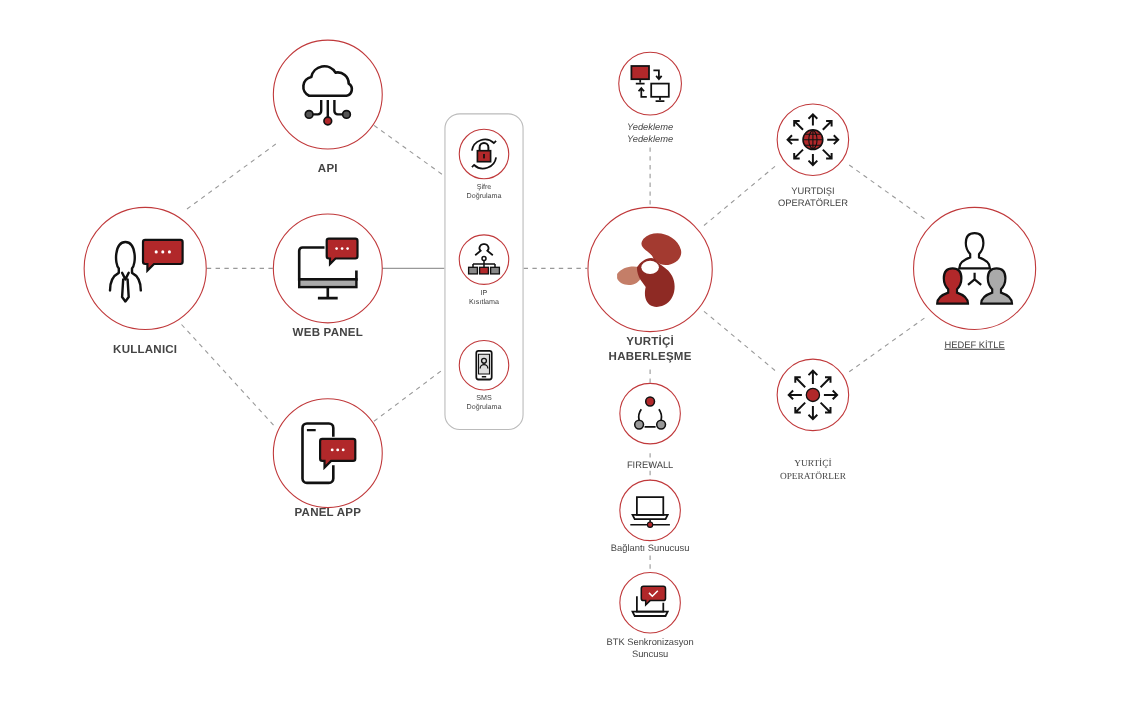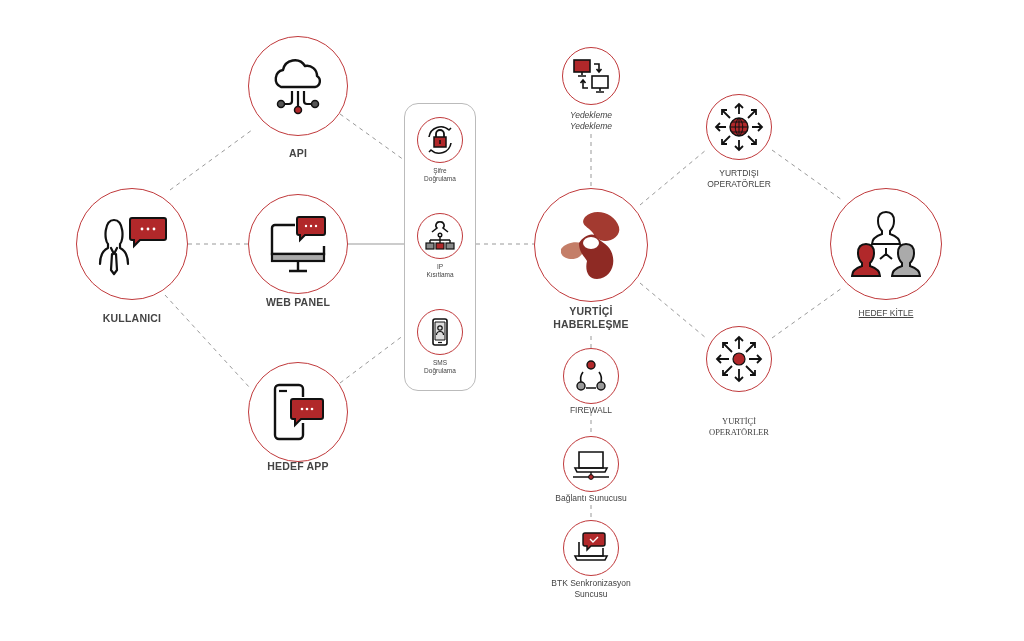--- a/index.html
+++ b/index.html
@@ -88,21 +88,21 @@
     <path d="M38 18 v-8 a4 4 0 0 0 -4 -4 h-20 a4 4 0 0 0 -4 4 v46 a4 4 0 0 0 4 4 h20 a4 4 0 0 0 4 -4 v-12" fill="none" stroke="#111" stroke-width="2.4"></path>
     <path d="M14 12 h8" stroke="#111" stroke-width="2.2"></path>
     <path d="M28 20 h28 a2 2 0 0 1 2 2 v16 a2 2 0 0 1 -2 2 h-20 l-6 6 v-6 h-2 a2 2 0 0 1 -2 -2 v-16 a2 2 0 0 1 2 -2z" fill="#b1282a" stroke="#111" stroke-width="2"></path>
     <g fill="#fff">
         <circle cx="37" cy="30" r="1.3"></circle>
         <circle cx="42" cy="30" r="1.3"></circle>
         <circle cx="47" cy="30" r="1.3"></circle>
       </g>
   </svg>
 </div>
-<div class="label lbl-lg" style="left:298px;top:460px;">HEDEF APP</div>
+<div class="label lbl-lg" style="left:298px;top:460px;">PANEL APP</div>
 
 <div class="security-box"></div>
 
 <div class="node" style="left:417px;top:117px;width:46px;height:46px;">
   <svg width="34" height="34" viewBox="0 0 34 34">
     <path d="M6 14 a12 12 0 0 1 20 -7 l2 -2 M28 20 a12 12 0 0 1 -20 7 l-2 2" fill="none" stroke="#111" stroke-width="1.6"></path>
     <path d="M13 14 v-3 a4 4 0 0 1 8 0 v3" fill="none" stroke="#111" stroke-width="1.8"></path>
     <rect x="11" y="14" width="12" height="10" fill="#b1282a" stroke="#111" stroke-width="1.5"></rect>
     <rect x="16.2" y="17" width="1.6" height="4" fill="#111"></rect>
   </svg>
@@ -170,21 +170,21 @@
   </div>
 
 <div class="node" style="left:563px;top:348px;width:56px;height:56px;">
   <svg width="40" height="40" viewBox="0 0 40 40">
     <path d="M12 16 A12 12 0 0 0 10 26 M28 16 A12 12 0 0 1 30 26 M15 32 h10" fill="none" stroke="#111" stroke-width="1.6"></path>
     <circle cx="20" cy="9" r="4" fill="#b1282a" stroke="#111" stroke-width="1.4"></circle>
     <circle cx="10" cy="30" r="4" fill="#999" stroke="#111" stroke-width="1.4"></circle>
     <circle cx="30" cy="30" r="4" fill="#999" stroke="#111" stroke-width="1.4"></circle>
   </svg>
 </div>
-<div class="label lbl-sm" style="left:591px;top:405px;">FIREWALL</div>
+<div class="label lbl-sm" style="left:591px;top:417px;">FIREWALL</div>
 
 <div class="node" style="left:563px;top:436px;width:56px;height:56px;">
   <svg width="40" height="40" viewBox="0 0 40 40">
     <path d="M8 8 h24 v16 h-24 z" fill="none" stroke="#111" stroke-width="1.6"></path>
     <path d="M4 24 h32 l-2 4 h-28 z" fill="none" stroke="#111" stroke-width="1.6"></path>
     <path d="M2 33 h36 M20 28 v5" stroke="#111" stroke-width="1.4"></path>
     <circle cx="20" cy="33" r="2.4" fill="#b1282a" stroke="#111" stroke-width="1"></circle>
   </svg>
 </div>
 <div class="label lbl-sm" style="left:591px;top:493px;">Bağlantı Sunucusu</div>

